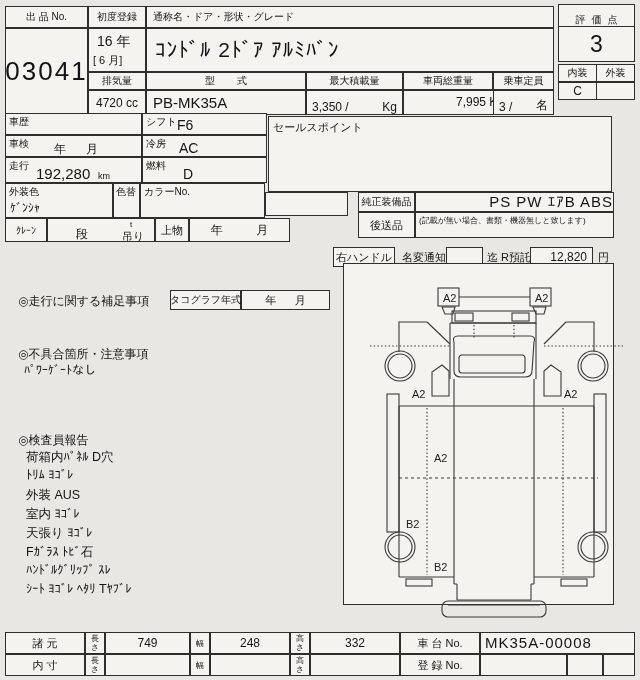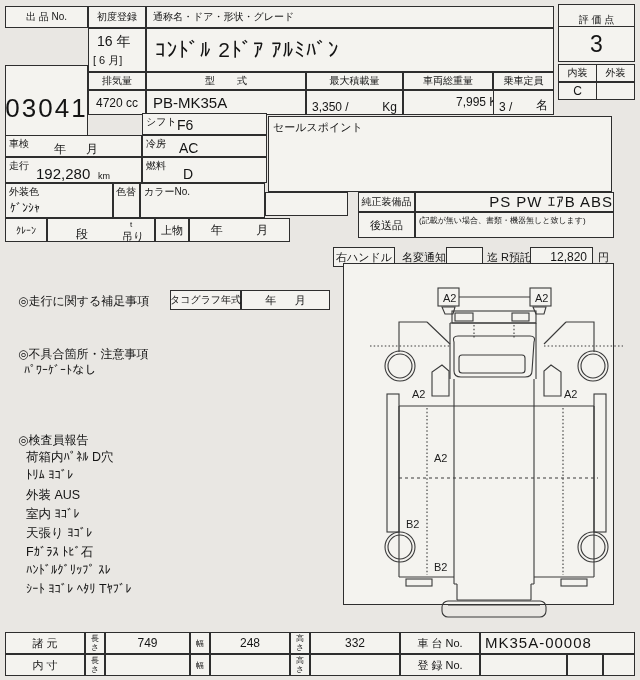--- a/index.html
+++ b/index.html
@@ -7,21 +7,21 @@
   }
   html,body{margin:0;padding:0;}
   body{background:var(--bg);font-family:"Liberation Sans","DejaVu Sans",sans-serif;color:var(--ink);}
   #sheet{position:relative;width:640px;height:680px;background:var(--bg);overflow:hidden;}
   .b{position:absolute;background:var(--cell);border:1px solid var(--line);box-sizing:border-box;white-space:pre;}
   .t{position:absolute;white-space:pre;}
   .c{display:flex;align-items:center;justify-content:center;text-align:center;}
   .lbl{font-size:10px;}
   .corner{position:absolute;top:1px;left:3px;font-size:10px;}
   .val12{font-size:12px;} .val14{font-size:14px;} .val15{font-size:15px;}
-  .big{font-size:26px;letter-spacing:2px;margin-top:37px;}
+  .big{font-size:26px;letter-spacing:2px;}
   .name{font-size:21px;letter-spacing:1px;line-height:42px;padding-left:8px;}
   .grade{font-size:23px;}
   .flexlr{display:flex;align-items:flex-end;justify-content:space-between;padding:0 5px;}
   .vlbl{font-size:8px;line-height:9px;width:12px;margin:auto;word-break:break-all;text-align:center;white-space:normal;}
   svg text{font-family:"Liberation Sans","DejaVu Sans",sans-serif;font-size:11px;fill:#1d1d1d;}
   .sub{font-size:9px;}
 </style>
 </head>
 <body>
 
@@ -50,27 +50,30 @@
     <span>Kg</span>
   </div>
   <div class="b c lbl" style="left:403px;top:72px;width:90px;height:18px;">車両総重量</div>
   <div class="b val12" style="left:403px;top:90px;width:108px;height:25px;line-height:23px;text-align:right;padding-right:6px;">7,995 Kg</div>
   <div class="b c lbl" style="left:493px;top:72px;width:61px;height:18px;">乗車定員</div>
   <div class="b flexlr val12" style="left:493px;top:90px;width:61px;height:25px;">
     <span>3 /</span>
     <span>名</span>
   </div>
 
-  <div class="b c lbl" style="left:558px;top:4px;width:77px;height:32px;">評 価 点</div>
+  <div class="b c lbl" style="left:558px;top:4px;width:77px;height:32px;font-family:Liberation Mono, monospace;">評 価 点</div>
   <div class="b c grade" style="left:558px;top:26px;width:77px;height:36px;">3</div>
   <div class="b c lbl" style="left:558px;top:64px;width:39px;height:18px;">内装</div>
   <div class="b c lbl" style="left:596px;top:64px;width:39px;height:18px;">外装</div>
   <div class="b c val12" style="left:558px;top:82px;width:39px;height:18px;">C</div>
   <div class="b c val12" style="left:596px;top:82px;width:39px;height:18px;"></div>
 
+  <div class="b" style="left:5px;top:113px;width:137px;height:22px;">
+    <span class="corner">車歴</span>
+  </div>
   <div class="b" style="left:142px;top:113px;width:125px;height:22px;">
     <span class="corner">シフト</span>
     <span class="t val14" style="left:34px;top:3px;">F6</span>
   </div>
 
   <div class="b" style="left:5px;top:135px;width:137px;height:22px;">
     <span class="corner">車検</span>
     <span class="t val12" style="left:48px;top:5px;">年      月</span>
   </div>
   <div class="b" style="left:142px;top:135px;width:125px;height:22px;">

